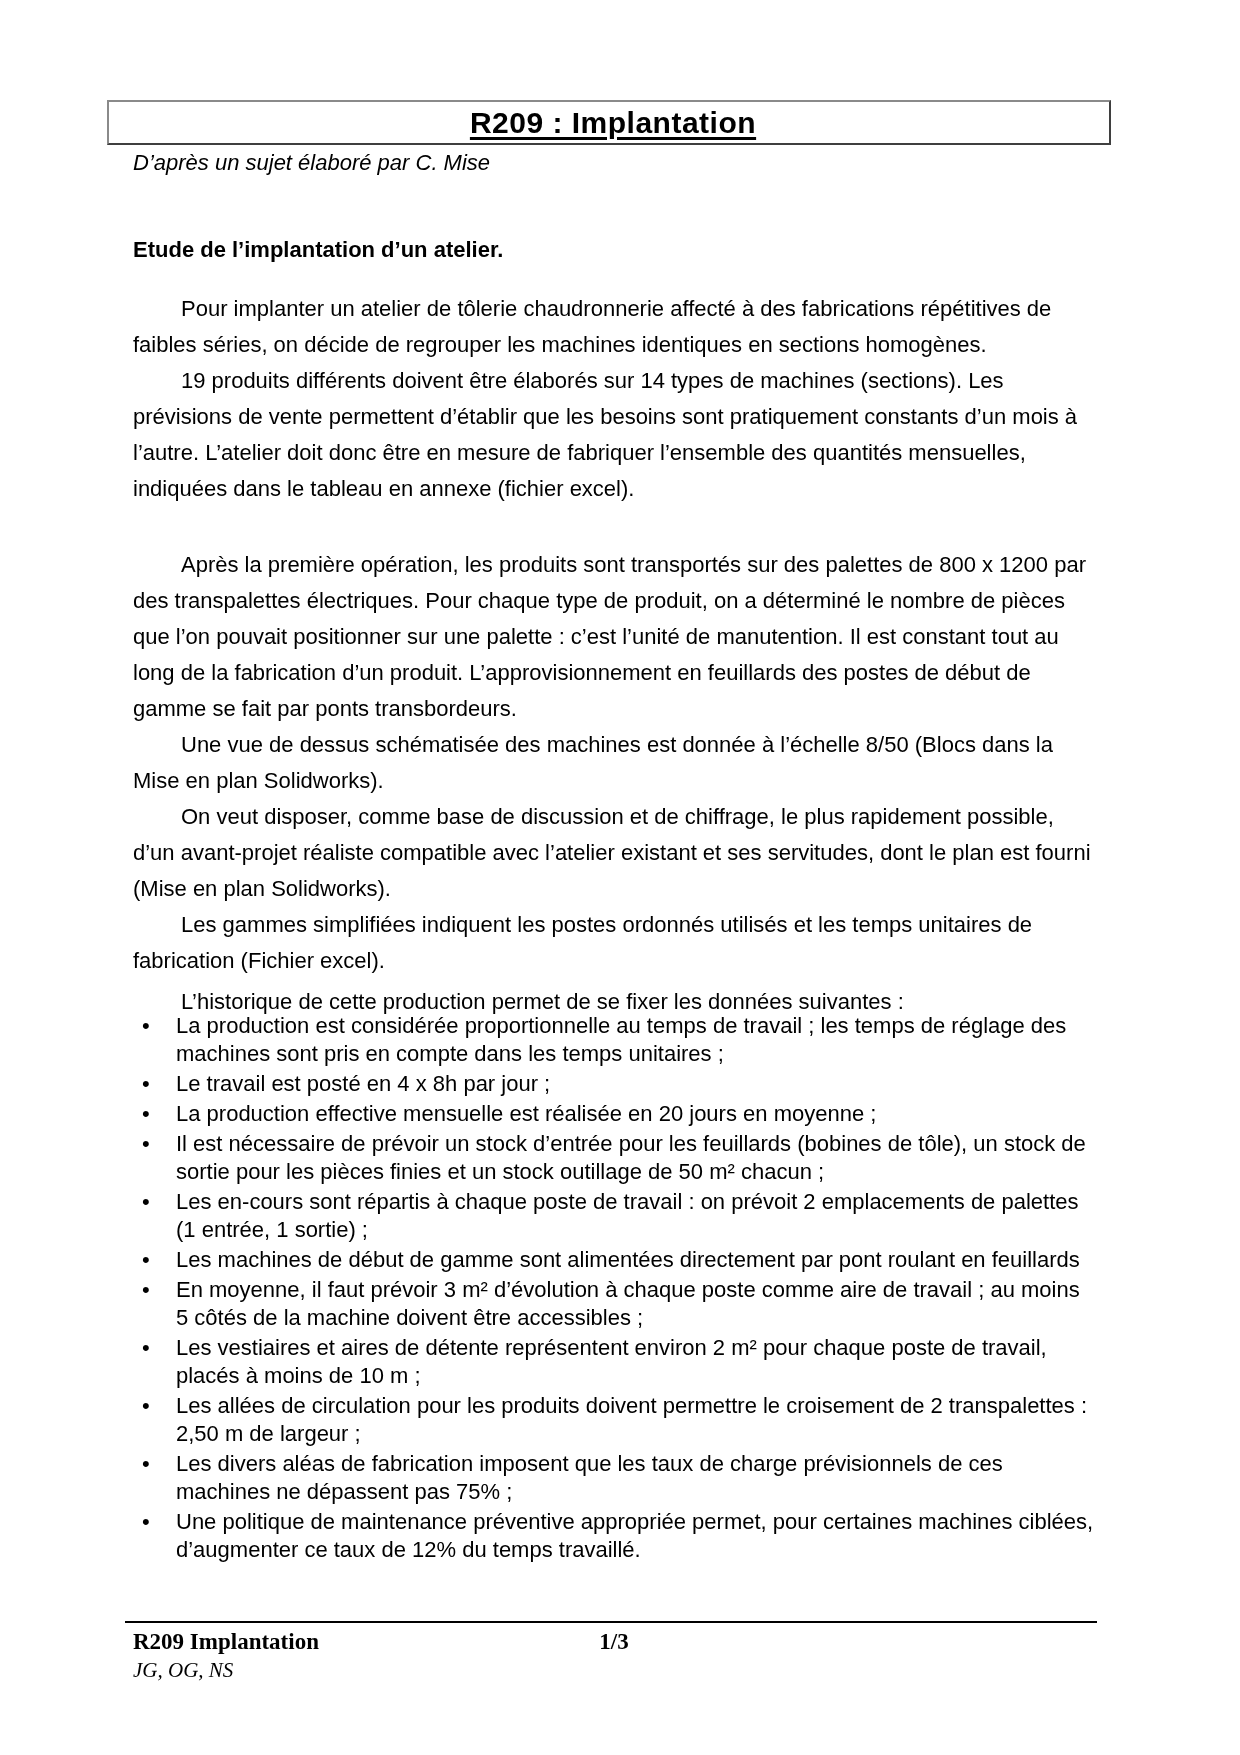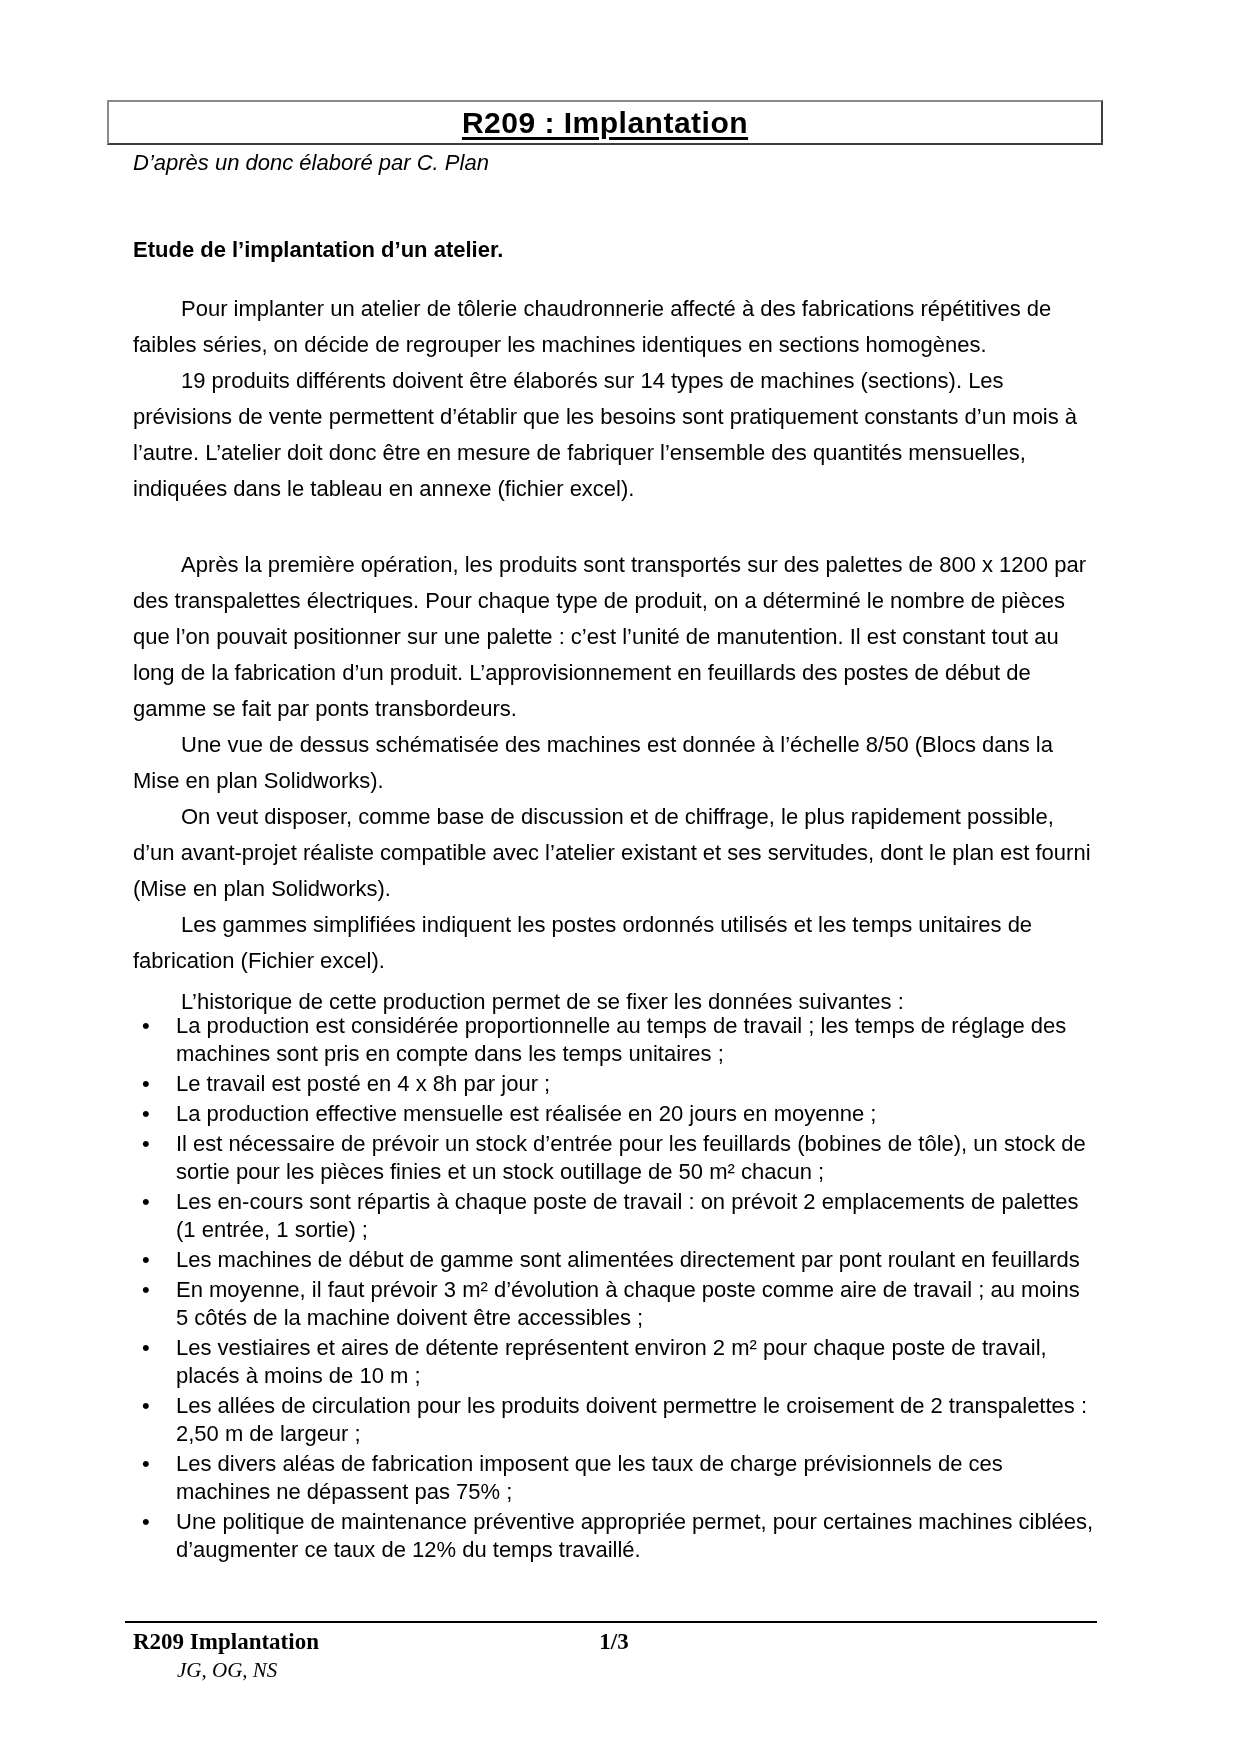--- a/index.html
+++ b/index.html
@@ -22,20 +22,21 @@
     left: 107px;
     top: 100px;
     width: 992px;
     height: 41px;
     border: 2px solid;
     border-color: #8a8a8a #3f3f3f #3f3f3f #8a8a8a;
     display: flex;
     align-items: center;
     justify-content: center;
     background: #ffffff;
+    padding-left: 8px;
   }
   .doc-title {
     font-weight: bold;
     font-size: 30px;
     text-decoration: underline;
     text-decoration-thickness: 3px;
     text-underline-offset: 4px;
     letter-spacing: 0.5px;
   }
   .subtitle {
@@ -105,21 +106,20 @@
     font-weight: bold;
     font-size: 23px;
   }
   .footer-authors {
     position: absolute;
     left: 133px;
     top: 1658px;
     font-family: "Liberation Serif", serif;
     font-style: italic;
     font-size: 21px;
-    margin-left: 44px;
   }
   .footer-page {
     position: absolute;
     left: 133px;
     top: 1629px;
     width: 962px;
     text-align: center;
     font-family: "Liberation Serif", serif;
     font-weight: bold;
     font-size: 23px;
@@ -127,21 +127,21 @@
 </style>
 </head>
 <body>
 
 <div class="page">
 
   <div class="title-box">
     <span class="doc-title">R209 : Implantation</span>
   </div>
 
-  <div class="subtitle">D’après un donc élaboré par C. Plan</div>
+  <div class="subtitle">D’après un sujet élaboré par C. Mise</div>
 
   <div class="section-heading">Etude de l’implantation d’un atelier.</div>
 
   <div class="textblock block1">
     <p>Pour implanter un atelier de tôlerie chaudronnerie affecté à des fabrications répétitives de faibles séries, on décide de regrouper les machines identiques en sections homogènes.</p>
     <p>19 produits différents doivent être élaborés sur 14 types de machines (sections). Les prévisions de vente permettent d’établir que les besoins sont pratiquement constants d’un mois à l’autre. L’atelier doit donc être en mesure de fabriquer l’ensemble des quantités mensuelles, indiquées dans le tableau en annexe (fichier excel).</p>
   </div>
 
   <div class="textblock block2">
     <p>Après la première opération, les produits sont transportés sur des palettes de 800 x 1200 par des transpalettes électriques. Pour chaque type de produit, on a déterminé le nombre de pièces que l’on pouvait positionner sur une palette : c’est l’unité de manutention. Il est constant tout au long de la fabrication d’un produit. L’approvisionnement en feuillards des postes de début de gamme se fait par ponts transbordeurs.</p>

